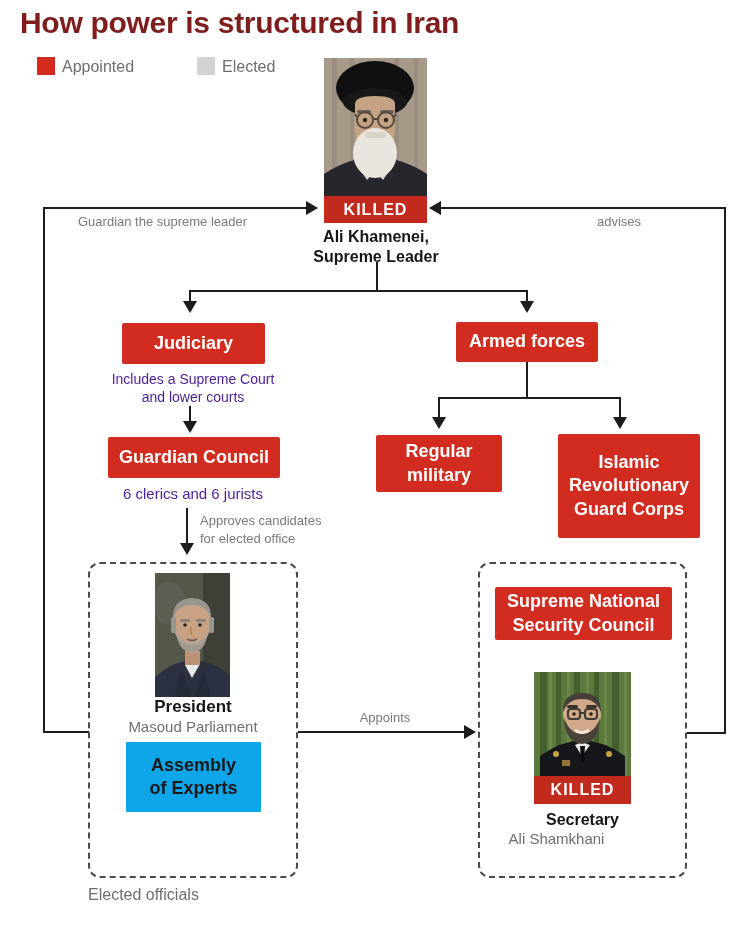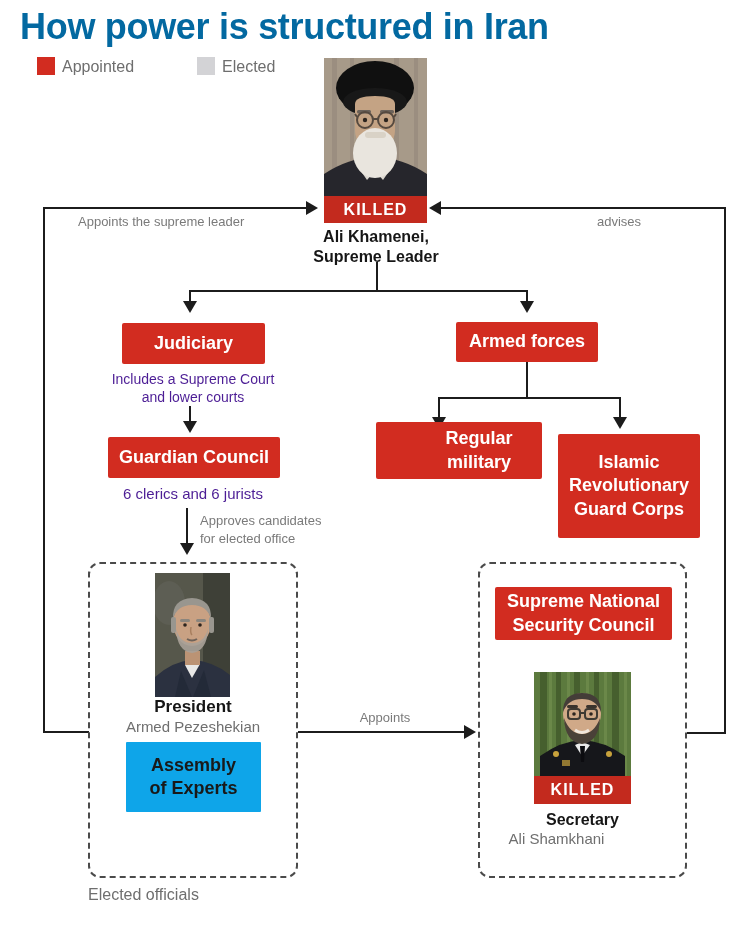--- a/index.html
+++ b/index.html
@@ -1,21 +1,21 @@
 <!DOCTYPE html>
 <html><head>
 <meta charset="utf-8">
 <style>
   html,body{margin:0;padding:0;background:#fff;}
   .stage{
     position:relative;width:754px;height:926px;background:#ffffff;overflow:hidden;
     font-family:"Liberation Sans",sans-serif;color:#161616;
   }
   .abs{position:absolute;}
-  .title{font-size:36px;font-weight:700;color:#0369a1;letter-spacing:-0.3px;white-space:nowrap;}
+  .title{font-size:30px;font-weight:700;color:#7f1d1d;letter-spacing:-0.3px;white-space:nowrap;}
   .legend-swatch{width:18px;height:18px;}
   .legend-label{font-size:16px;color:#6e6e6e;white-space:nowrap;}
   .line{background:#1c1c1c;}
   .arr-right{width:0;height:0;border-top:7px solid transparent;border-bottom:7px solid transparent;border-left:12px solid #1c1c1c;}
   .arr-left{width:0;height:0;border-top:7px solid transparent;border-bottom:7px solid transparent;border-right:12px solid #1c1c1c;}
   .arr-down{width:0;height:0;border-left:7px solid transparent;border-right:7px solid transparent;border-top:12px solid #1c1c1c;}
   .edge-label{font-size:13px;color:#7a7a7a;white-space:nowrap;}
   .redbox{
     background:#d22c20;color:#ffffff;font-weight:700;font-size:18px;line-height:1.3;
     display:flex;align-items:center;justify-content:center;text-align:center;border-radius:2px;
@@ -46,21 +46,21 @@
 
   <div class="abs legend-swatch" style="left:37px;top:57px;background:#d22c20;"></div>
   <div class="abs legend-label" style="left:62px;top:58px;">Appointed</div>
   <div class="abs legend-swatch" style="left:197px;top:57px;background:#d3d3d6;"></div>
   <div class="abs legend-label" style="left:222px;top:58px;">Elected</div>
 
   <div class="abs line" style="left:43px;top:207px;width:263px;height:2px;"></div>
   <div class="abs arr-right" style="left:306px;top:201px;"></div>
   <div class="abs line" style="left:43px;top:207px;width:2px;height:526px;"></div>
   <div class="abs line" style="left:43px;top:731px;width:46px;height:2px;"></div>
-  <div class="abs edge-label" style="left:78px;top:214px;">Appoints the supreme leader</div>
+  <div class="abs edge-label" style="left:78px;top:214px;">Guardian the supreme leader</div>
 
   <div class="abs line" style="left:441px;top:207px;width:285px;height:2px;"></div>
   <div class="abs arr-left" style="left:429px;top:201px;"></div>
   <div class="abs line" style="left:724px;top:207px;width:2px;height:527px;"></div>
   <div class="abs line" style="left:687px;top:732px;width:39px;height:2px;"></div>
   <div class="abs edge-label" style="left:597px;top:214px;">advises</div>
 
   <div class="abs line" style="left:376px;top:262px;width:2px;height:29px;"></div>
   <div class="abs line" style="left:189px;top:290px;width:339px;height:2px;"></div>
   <div class="abs line" style="left:189px;top:290px;width:2px;height:13px;"></div>
@@ -122,21 +122,21 @@
 Supreme Leader</div>
 
   <div class="abs redbox" style="left:122px;top:323px;width:143px;height:41px;">Judiciary</div>
   <div class="abs caption ml" style="left:98px;top:371px;width:190px;">Includes a Supreme Court
 and lower courts</div>
 
   <div class="abs redbox" style="left:108px;top:437px;width:172px;height:41px;">Guardian Council</div>
   <div class="abs caption" style="left:98px;top:485px;width:190px;font-size:15px;">6 clerics and 6 jurists</div>
 
   <div class="abs redbox" style="left:456px;top:322px;width:142px;height:40px;">Armed forces</div>
-  <div class="abs redbox ml" style="left:376px;top:422px;width:126px;height:57px;padding-left:40px;">Regular
+  <div class="abs redbox ml" style="left:376px;top:435px;width:126px;height:57px;">Regular
 military</div>
   <div class="abs redbox ml" style="left:549px;top:434px;width:142px;height:104px;margin-left:9px;">Islamic
 Revolutionary
 Guard Corps</div>
 
   <div class="abs dashed" style="left:88px;top:562px;width:210px;height:316px;"></div>
 
   <div class="abs" style="left:155px;top:573px;width:75px;height:124px;">
     <svg width="75" height="124" viewBox="0 0 75 124">
       <rect width="75" height="124" fill="#56574b"></rect>
@@ -154,21 +154,21 @@
       <path d="M21 56 Q22 78 37 80 Q52 78 53 56 Q49 70 37 70 Q25 70 21 56 Z" fill="#a8a198" opacity="0.9"></path>
       <rect x="25" y="46" width="10" height="3" rx="1.5" fill="#8b857d"></rect>
       <rect x="41" y="46" width="10" height="3" rx="1.5" fill="#8b857d"></rect>
       <circle cx="30" cy="52" r="1.8" fill="#2c241e"></circle>
       <circle cx="45" cy="52" r="1.8" fill="#2c241e"></circle>
       <path d="M36 54 q-1 6 1 8" stroke="#a87f5f" stroke-width="1.5" fill="none"></path>
       <path d="M32 66 q5 3 10 0" stroke="#6e6259" stroke-width="2" fill="none"></path>
     </svg>
   </div>
   <div class="abs person-title" style="left:98px;top:697px;width:190px;">President</div>
-  <div class="abs person-name" style="left:98px;top:717px;width:190px;">Armed Pezeshekian</div>
+  <div class="abs person-name" style="left:98px;top:717px;width:190px;">Masoud Parliament</div>
 
   <div class="abs graybox ml" style="left:126px;top:742px;width:135px;height:70px;">Assembly
 of Experts</div>
   <div class="abs footer-label" style="left:88px;top:886px;">Elected officials</div>
 
   <div class="abs dashed" style="left:478px;top:562px;width:209px;height:316px;"></div>
 
   <div class="abs redbox ml" style="left:495px;top:587px;width:177px;height:53px;font-size:18px;">Supreme National
 Security Council</div>
 

